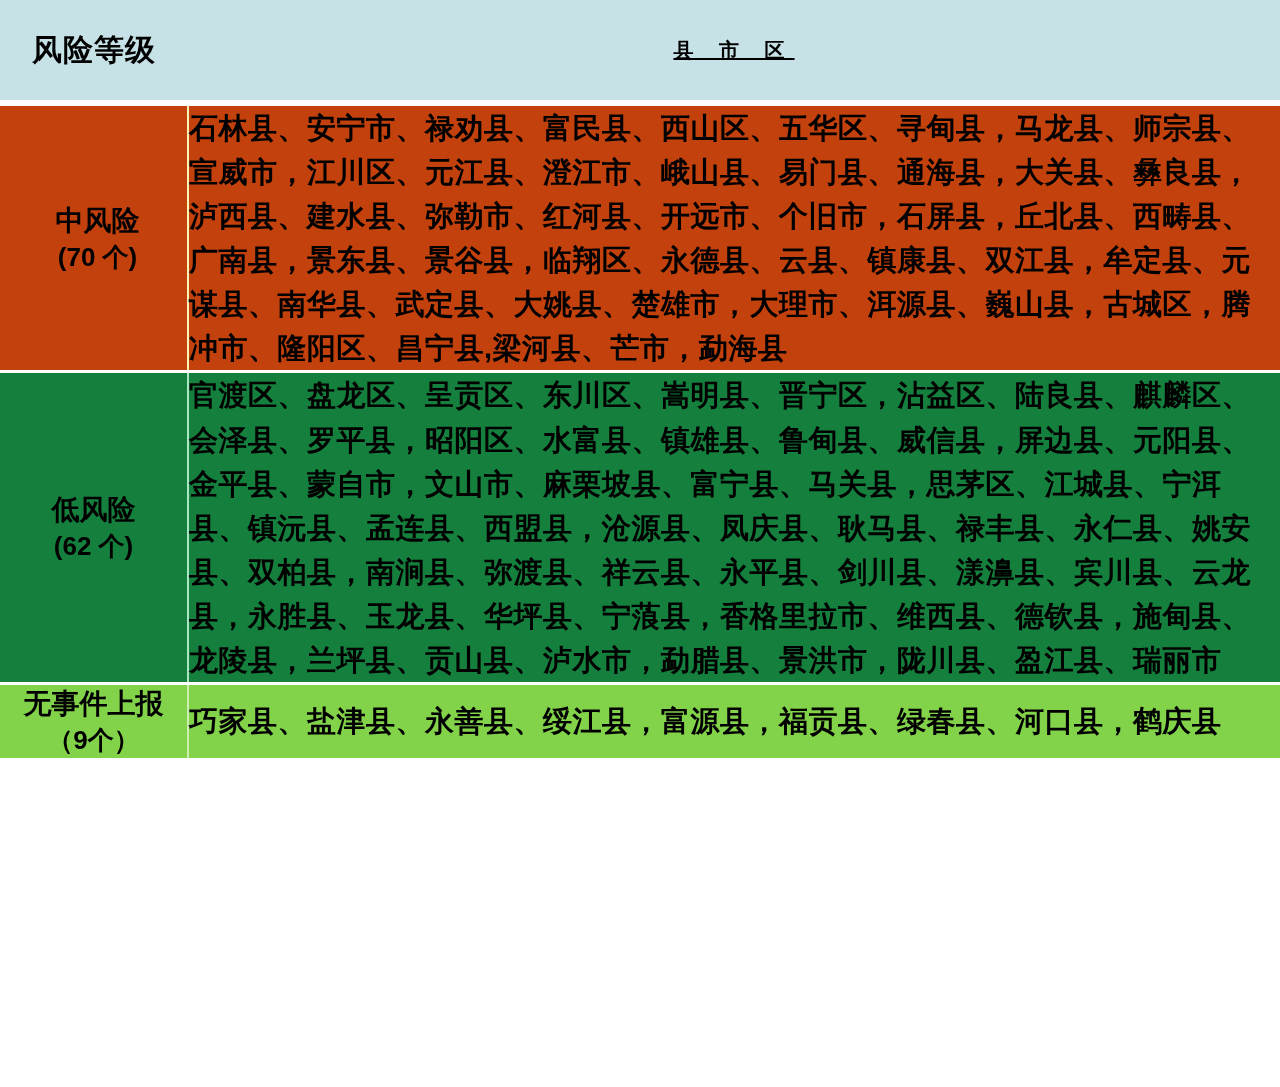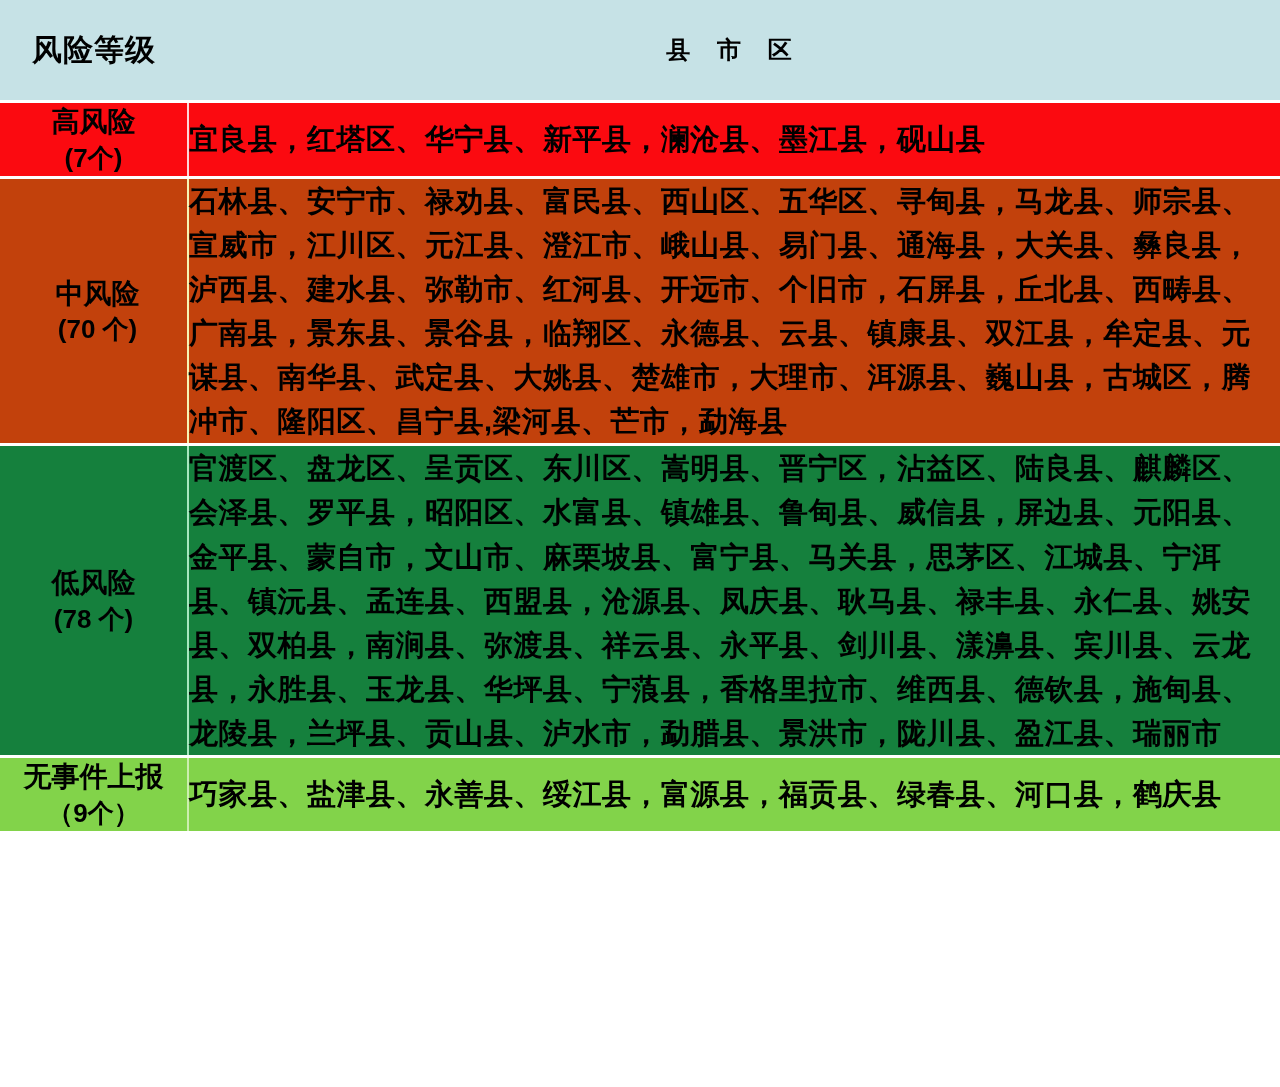--- a/index.html
+++ b/index.html
@@ -38,23 +38,24 @@
     font-weight: bold;
     color: #000;
   }
   .hdr-level {
     font-size: 30px;
     letter-spacing: 1px;
     height: 100px;
     border-right: 2px solid #f0f6f7;
   }
   .hdr-areas {
-    font-size: 24px;
+    font-size: 20px;
     letter-spacing: 10px;
     height: 100px;
+    text-decoration: underline;
   }
 
   
   .level-cell {
     text-align: center;
     font-weight: bold;
     font-size: 28px;
     line-height: 1.35;
     color: #000;
     padding: 4px 2px;
@@ -110,48 +111,41 @@
     <tbody>
       <tr class="row-header">
         <td class="hdr-level">风险等级</td>
         <td class="hdr-areas">县 市 区</td>
       </tr>
 
       <tr class="sep-row">
           <td colspan="2"></td>
         </tr>
 
-      <tr class="band-high">
-        <td class="level-cell">
-          <span>高风险</span>
-          <span class="cnt">(7个)</span>
-        </td>
-        <td class="areas-cell">宜良县，红塔区、华宁县、新平县，澜沧县、墨江县，砚山县</td>
-      </tr>
 
       <tr class="sep-row">
           <td colspan="2"></td>
         </tr>
 
       <tr class="band-mid">
         <td class="level-cell">
           <span>中风险</span>
           <span class="cnt">(70 个)</span>
         </td>
         <td class="areas-cell">石林县、安宁市、禄劝县、富民县、西山区、五华区、寻甸县，马龙县、师宗县、宣威市，江川区、元江县、澄江市、峨山县、易门县、通海县，大关县、彝良县，泸西县、建水县、弥勒市、红河县、开远市、个旧市，石屏县，丘北县、西畴县、广南县，景东县、景谷县，临翔区、永德县、云县、镇康县、双江县，牟定县、元谋县、南华县、武定县、大姚县、楚雄市，大理市、洱源县、巍山县，古城区，腾冲市、隆阳区、昌宁县,梁河县、芒市，勐海县</td>
       </tr>
 
       <tr class="sep-row">
           <td colspan="2"></td>
         </tr>
 
       <tr class="band-low">
         <td class="level-cell">
           <span>低风险</span>
-          <span class="cnt">(78 个)</span>
+          <span class="cnt">(62 个)</span>
         </td>
         <td class="areas-cell">官渡区、盘龙区、呈贡区、东川区、嵩明县、晋宁区，沾益区、陆良县、麒麟区、会泽县、罗平县，昭阳区、水富县、镇雄县、鲁甸县、威信县，屏边县、元阳县、金平县、蒙自市，文山市、麻栗坡县、富宁县、马关县，思茅区、江城县、宁洱县、镇沅县、孟连县、西盟县，沧源县、凤庆县、耿马县、禄丰县、永仁县、姚安县、双柏县，南涧县、弥渡县、祥云县、永平县、剑川县、漾濞县、宾川县、云龙县，永胜县、玉龙县、华坪县、宁蒗县，香格里拉市、维西县、德钦县，施甸县、龙陵县，兰坪县、贡山县、泸水市，勐腊县、景洪市，陇川县、盈江县、瑞丽市</td>
       </tr>
 
       <tr class="sep-row">
           <td colspan="2"></td>
         </tr>
 
       <tr class="band-none">
         <td class="level-cell">

